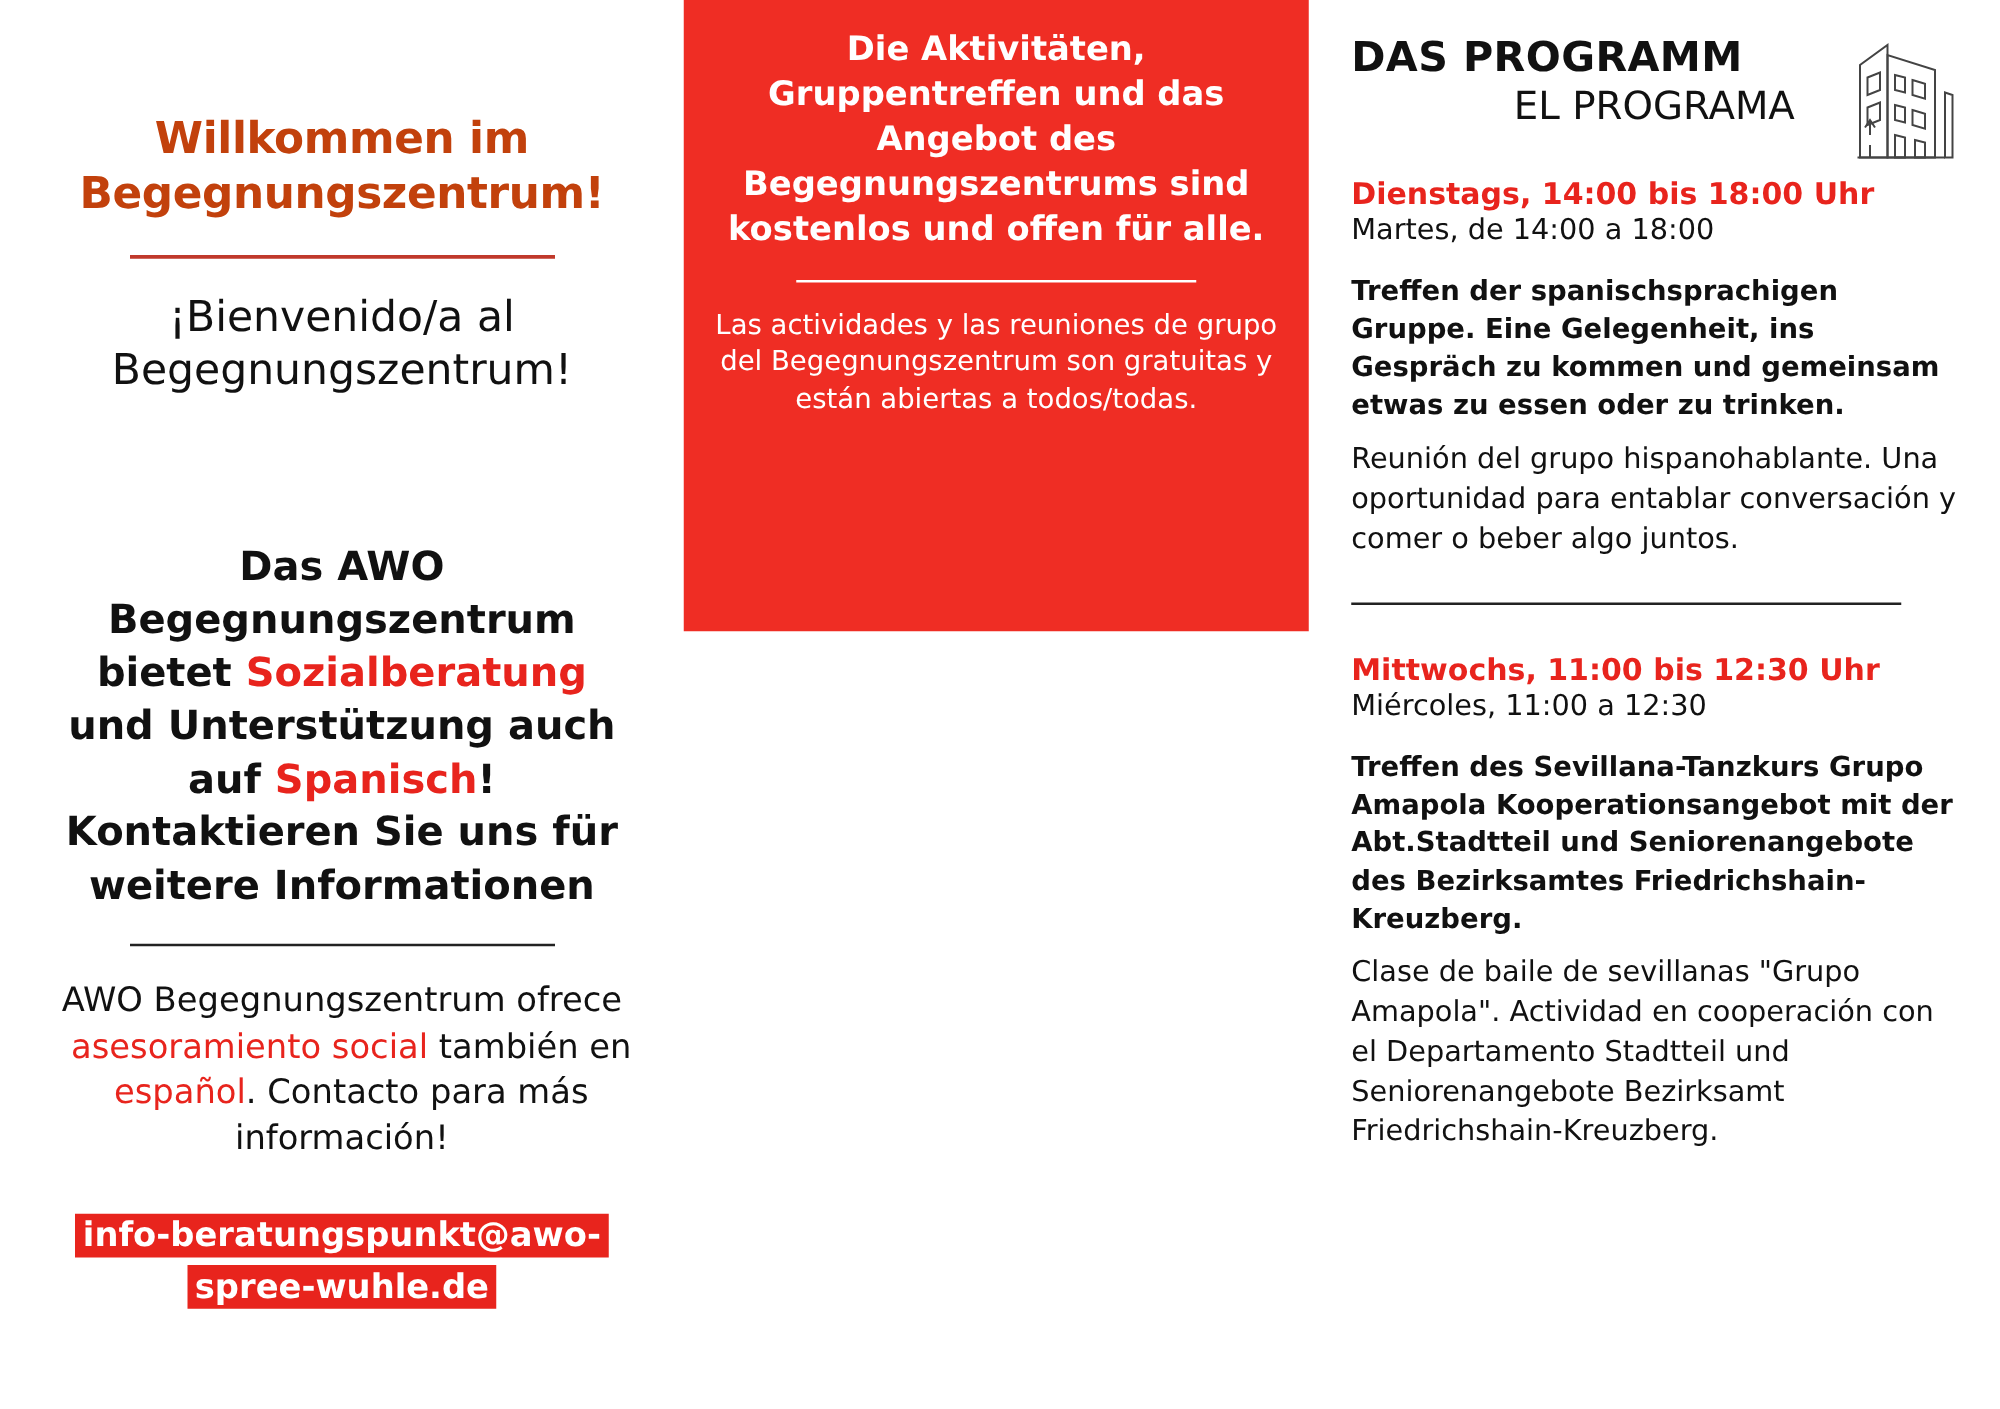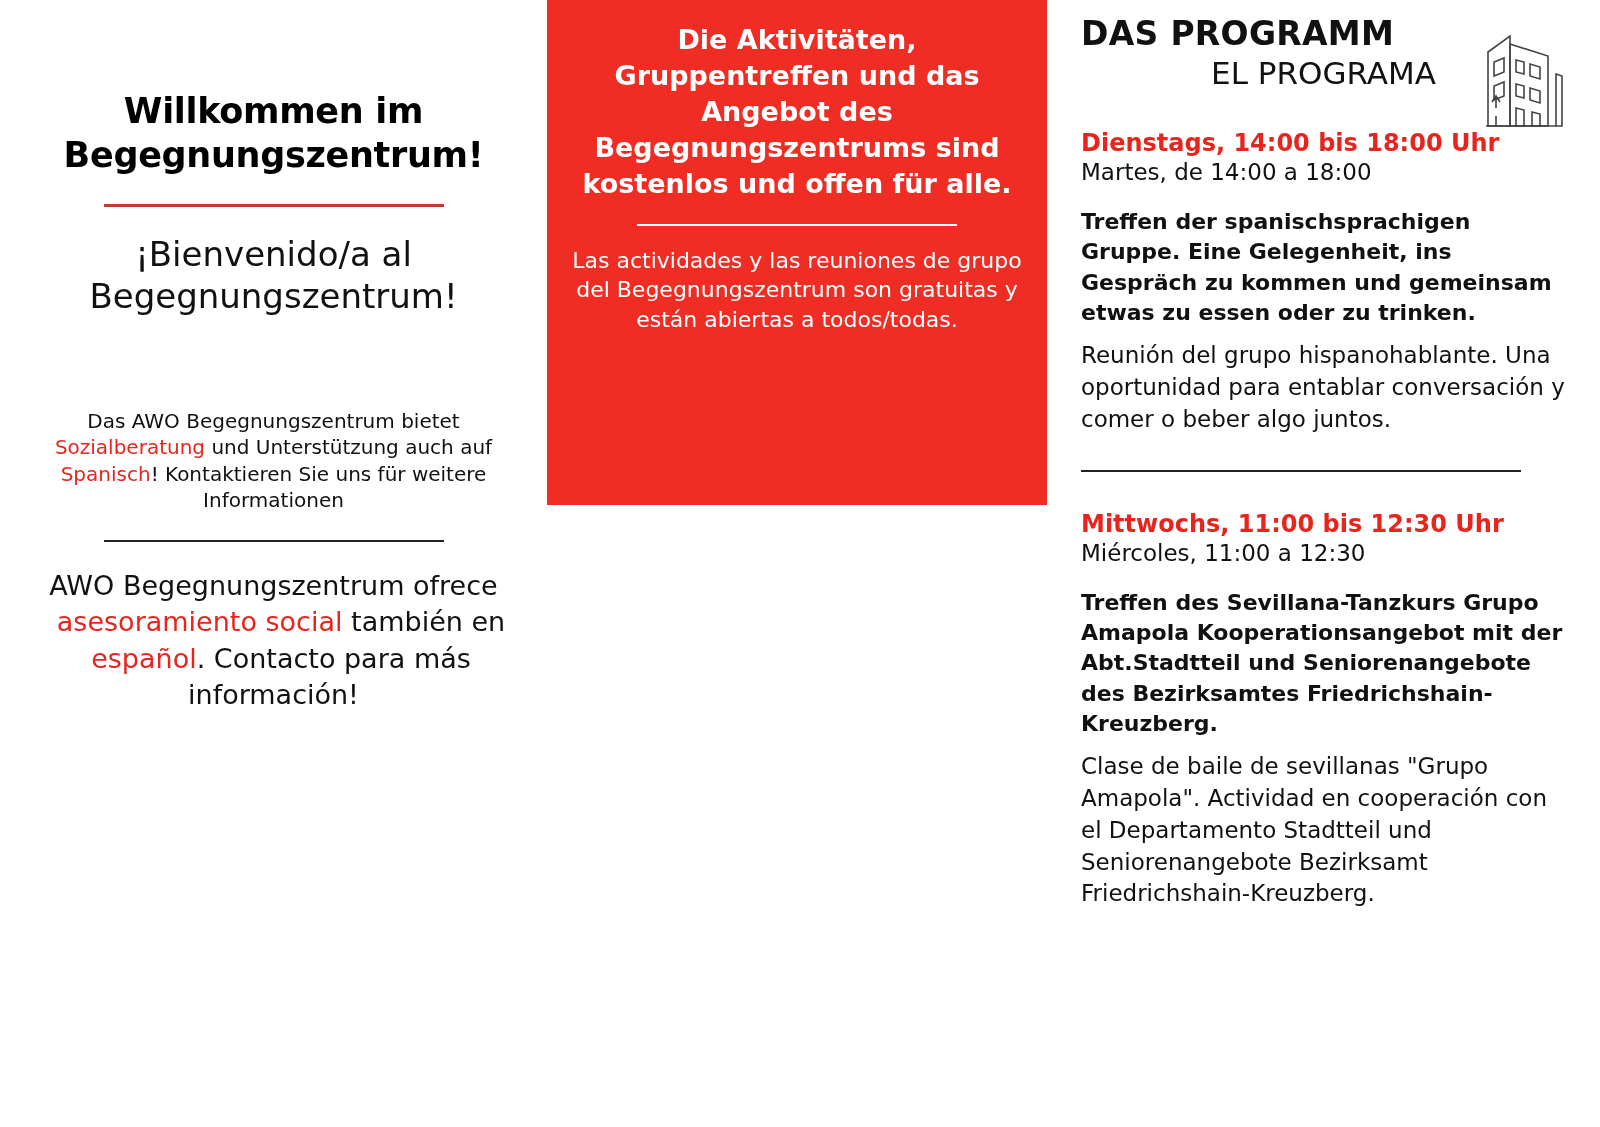--- a/index.html
+++ b/index.html
@@ -22,43 +22,44 @@
   
   .col-left {
     width: 547px;
     padding: 90px 40px 20px 40px;
     text-align: center;
   }
   .welcome-de {
     font-size: 35px;
     font-weight: bold;
     line-height: 1.25;
-    color: #000000;
+    color: #c2410c;
     letter-spacing: -0.3px;
   }
   .rule {
     width: 340px;
     height: 3px;
     background: #c0392b;
     margin: 26px auto 26px auto;
     border: 0;
   }
   .rule.dark { background: #222; height: 2px; }
   .welcome-es {
     font-size: 34px;
     font-weight: 400;
     line-height: 1.25;
     color: #111;
   }
   .block-gap { height: 90px; }
   .offer-de {
-    font-size: 20px;
-    font-weight: normal;
+    font-size: 32px;
+    font-weight: bold;
     line-height: 1.33;
     color: #111;
+    margin-top: 24px;
   }
   .offer-de .hl { color: #e8241d; }
   .offer-es {
     font-size: 27px;
     font-weight: 400;
     line-height: 1.35;
     color: #111;
   }
   .offer-es .hl { color: #e8241d; margin-left: 15px; }
   .email-wrap { margin-top: 40px; }
@@ -251,21 +252,21 @@
     transform: rotate(6deg);
   }
   .ph-heel-r {
     position: absolute; right: 98px; bottom: 2px; width: 14px; height: 22px;
     background: #b21e24; transform: rotate(6deg);
   }
 
   
   .col-right {
     width: 553px;
-    padding: 14px 34px 16px 34px;
+    padding: 26px 34px 16px 34px;
     position: relative;
   }
   .prog-title-de {
     font-size: 33px; font-weight: bold; color: #111; letter-spacing: 0.3px;
   }
   .prog-title-es {
     font-size: 31px; font-weight: 400; color: #111; margin-top: 2px; text-align: center;
   }
   .house-icon {
     position: absolute; right: 34px; top: 22px; width: 96px; height: 110px;
@@ -305,20 +306,23 @@
     <div class="offer-de">
       <span>Das AWO Begegnungszentrum bietet </span><span class="hl">Sozialberatung</span><span> und Unterstützung auch auf </span><span class="hl">Spanisch</span><span>! Kontaktieren Sie uns für weitere Informationen</span>
     </div>
 
     <hr class="rule dark">
 
     <div class="offer-es">
       <span>AWO Begegnungszentrum ofrece </span><span class="hl">asesoramiento social</span><span> también en </span><span class="hl">español</span><span>. Contacto para más información!</span>
     </div>
 
+    <div class="email-wrap">
+      <span class="email">info-beratungspunkt@awo-spree-wuhle.de</span>
+    </div>
   </div>
 
   <div class="col-mid">
     <div class="red-panel">
       <div class="red-de">Die Aktivitäten, Gruppentreffen und das Angebot des Begegnungszentrums sind kostenlos und offen für alle.</div>
       <hr class="red-rule">
       <div class="red-es">Las actividades y las reuniones de grupo del Begegnungszentrum son gratuitas y están abiertas a todos/todas.</div>
     </div>
 
     <div class="photo">

